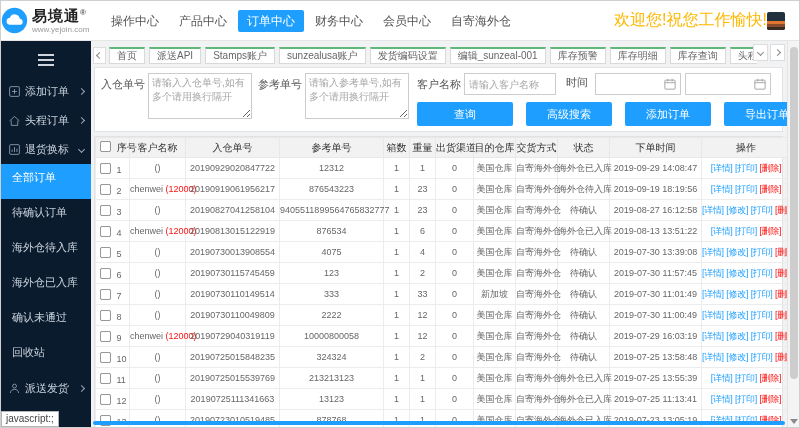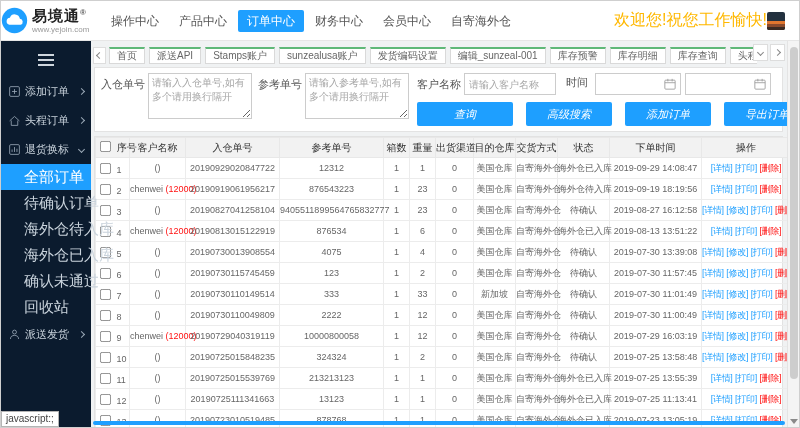--- a/index.html
+++ b/index.html
@@ -34,21 +34,21 @@
   .burger i { display:block; width:16px; height:2px; background:#cfd6dd; }
   .menu { margin-top:4px; }
   .m-item { display:flex; align-items:center; height:29px; padding:0 7px;
             color:#c9d3dc; font-size:11px; cursor:pointer; white-space:nowrap;}
   .m-item .ico { width:13px; height:13px; margin-right:4px; flex:0 0 auto; display:inline-flex;}
   .m-item .lbl { flex:1; }
   .chev { width:5px; height:5px; border-right:1px solid #9aa9b7; border-bottom:1px solid #9aa9b7;
           flex:0 0 auto; }
   .chev.r { transform:rotate(-45deg); }
   .chev.d { transform:rotate(45deg); }
-  .sub-item { height:26px; line-height:26px; padding-left:23px; font-size:15px;
+  .sub-item { height:35px; line-height:26px; padding-left:11px; font-size:11px;
               color:#c9d3dc; cursor:pointer; white-space:nowrap;}
   .sub-item.active { background:var(--accent); color:#fff; }
   .js-tip { position:absolute; left:0; bottom:0; background:#fff; border:1px solid #b5b5b5;
             font-size:10px; color:#444; padding:0 4px; line-height:14px; z-index:9;}
   
   .main { position:absolute; top:40px; left:90px; right:12px; bottom:0;
           background:#f0f2f3; overflow:hidden; }
   
   .tabbar { height:23px; display:flex; align-items:flex-end; padding:3px 30px 0 2px;
             position:relative; overflow:hidden; }
@@ -72,21 +72,21 @@
                  padding:2px 3px; resize:both; font-family:inherit; }
   textarea.fta::placeholder { color:#a7a7a7; }
   .right-block { display:flex; flex-direction:column; margin-left:2px; }
   .rrow { display:flex; align-items:center; }
   .finput { width:92px; height:22px; border:1px solid #ccc; font-size:10px; color:#666; padding:0 4px;}
   .finput::placeholder { color:#a7a7a7; }
   .date-box { width:86px; height:22px; border:1px solid #ccc; background:#fff; display:flex;
               align-items:center; justify-content:flex-end; padding:0 4px; margin-left:4px; cursor:text;}
   .btn-row { display:flex; margin-top:7px; }
   .btn { height:24px; background:var(--accent); color:#fff; border:none; border-radius:2px;
-         font-size:11px; cursor:pointer; font-family:inherit;font-style:italic; }
+         font-size:11px; cursor:pointer; font-family:inherit; }
   .btn.b1 { width:96px; } .btn.b2 { width:86px; margin-left:13px; }
   
   .tbl-wrap { margin:0 4px 0 3px; background:#fff; border:1px solid #e2e2e2; }
   table { width:100%; border-collapse:collapse; table-layout:fixed; }
   th { background:#f2f2f2; font-weight:normal; font-size:10px; color:#333; height:20px;
        border:1px solid #e8e8e8; white-space:nowrap; }
   td { font-size:9px; color:#666; height:21px; border:1px solid #ececec; text-align:center;
        white-space:nowrap; overflow:visible; }
   td.seq, th.seq { text-align:left; padding-left:3px; }
   input[type=checkbox] { transform:scale(.85); vertical-align:-2px; margin-right:2px; cursor:pointer;}

